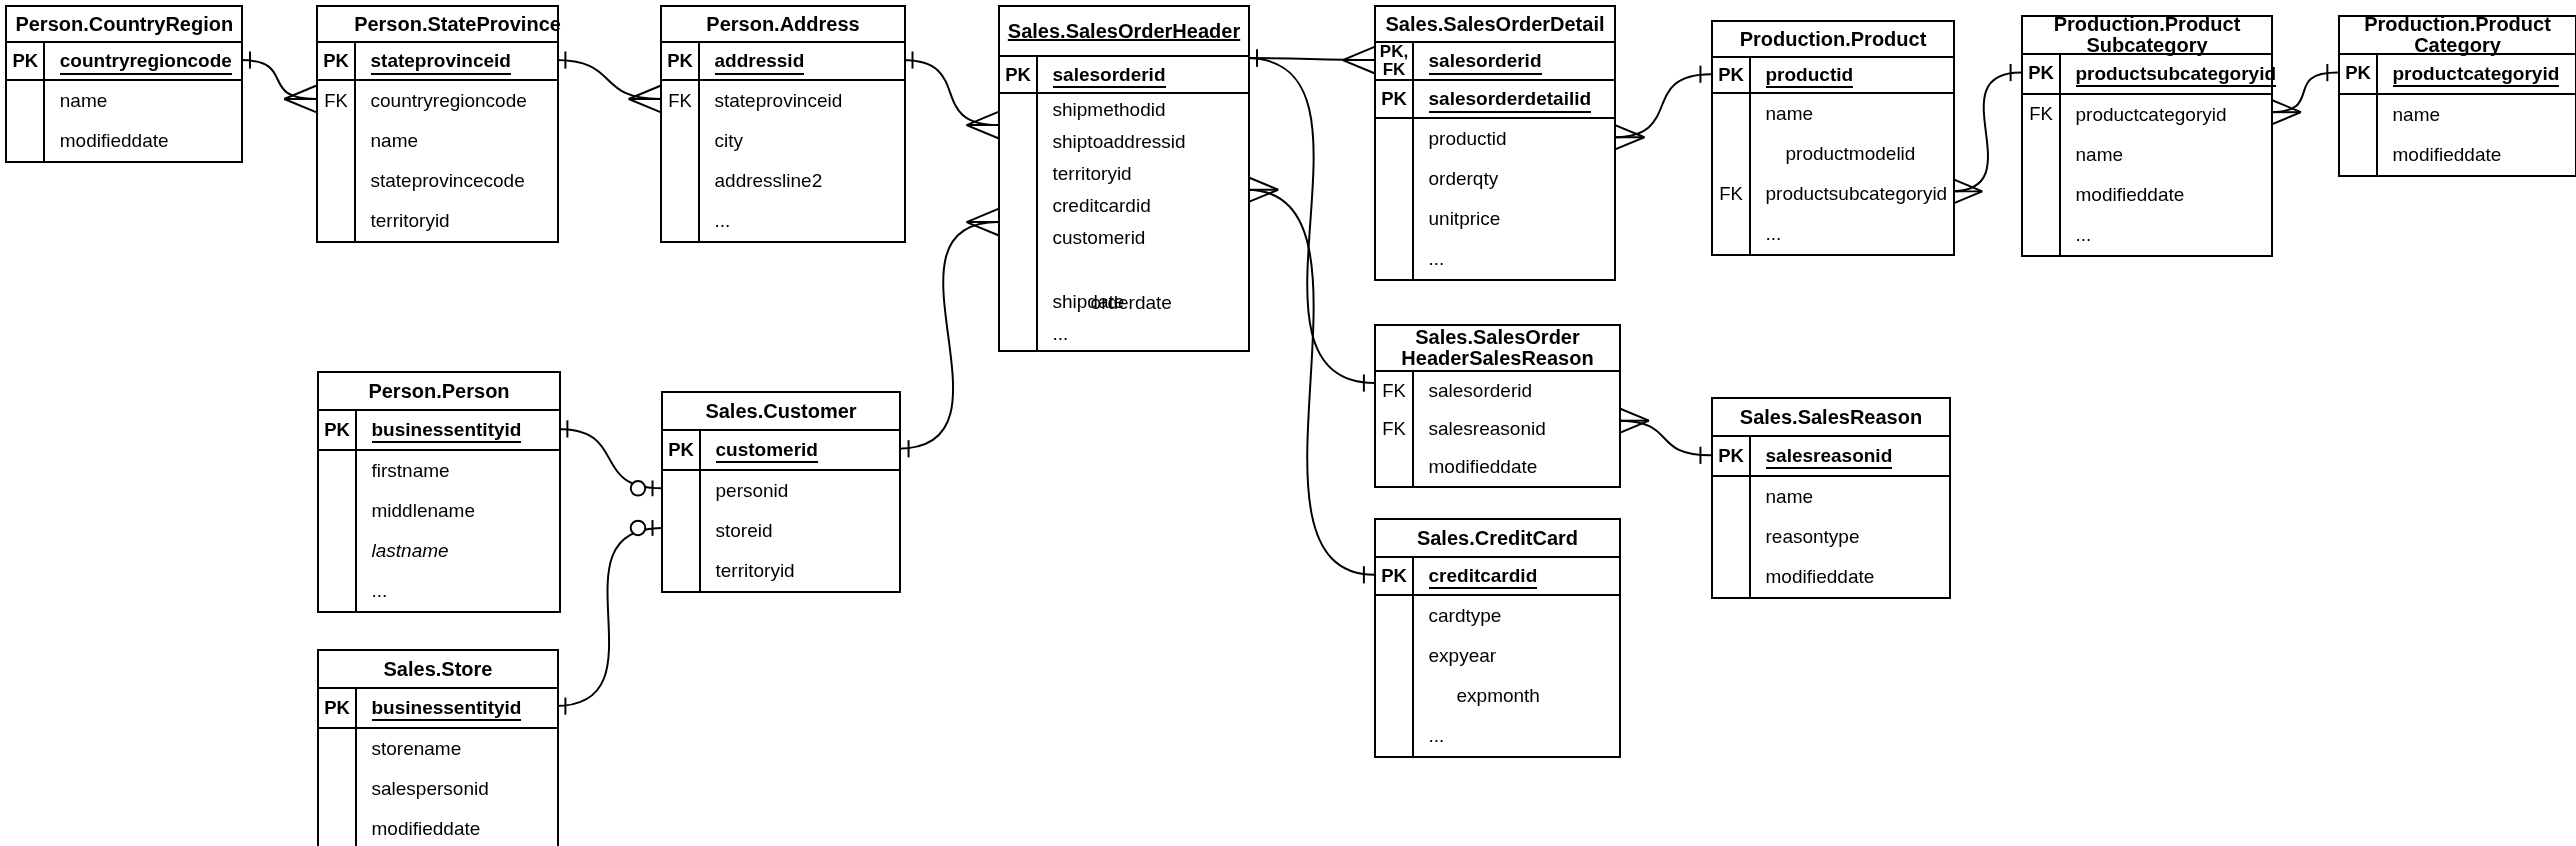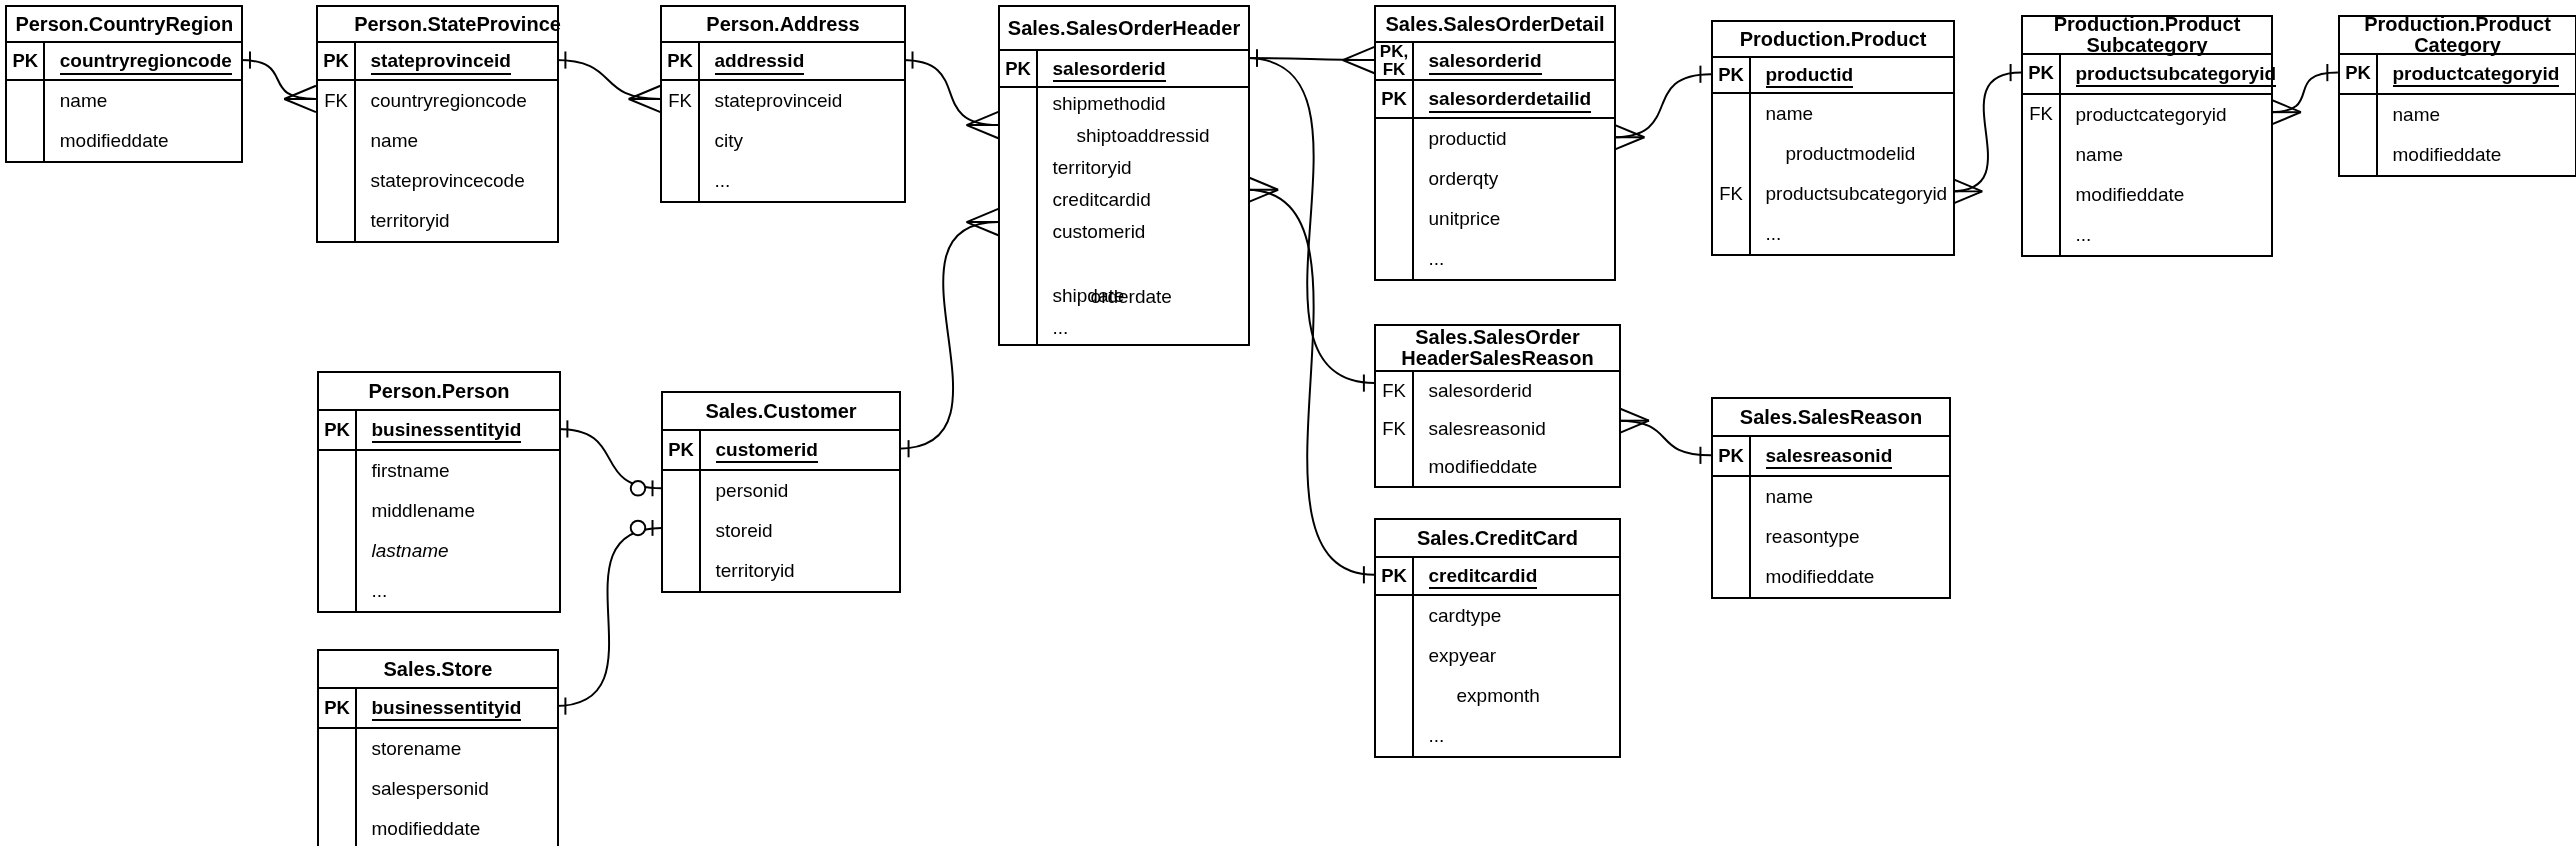--- a/index.html
+++ b/index.html
@@ -157,34 +157,38 @@
         <div class="row" style="height: 40px;">
           <div class="keycell">FK</div>
           <div class="fldcell"><span>stateprovinceid</span></div>
         </div>
         <div class="row" style="height: 40px;">
           <div class="keycell"></div>
           <div class="fldcell"><span>city</span></div>
         </div>
         <div class="row" style="height: 40px;">
           <div class="keycell"></div>
+          <div class="fldcell"><span>addressline2</span></div>
+        </div>
+        <div class="row" style="height: 40px;">
+          <div class="keycell"></div>
           <div class="fldcell"><span>...</span></div>
         </div>
       </div>
       <div class="tbl" style="left: 998px; top: 5.3px; width: 248px;">
-        <div class="tbl-title" style="height: 44px;">Sales.SalesOrderHeader</div>
+        <div class="tbl-title" style="height: 50px; text-decoration: underline;">Sales.SalesOrderHeader</div>
         <div class="row sep" style="height: 37px;">
           <div class="keycell bold">PK</div>
           <div class="fldcell"><span class="pkname">salesorderid</span></div>
         </div>
         <div class="row" style="height: 32px;">
           <div class="keycell"></div>
           <div class="fldcell"><span>shipmethodid</span></div>
         </div>
-        <div class="row" style="height: 32px; gap: 24px;">
+        <div class="row" style="height: 32px;">
           <div class="keycell"></div>
           <div class="fldcell"><span>shiptoaddressid</span></div>
         </div>
         <div class="row" style="height: 32px;">
           <div class="keycell"></div>
           <div class="fldcell"><span>territoryid</span></div>
         </div>
         <div class="row" style="height: 32px;">
           <div class="keycell"></div>
           <div class="fldcell"><span>creditcardid</span></div>

